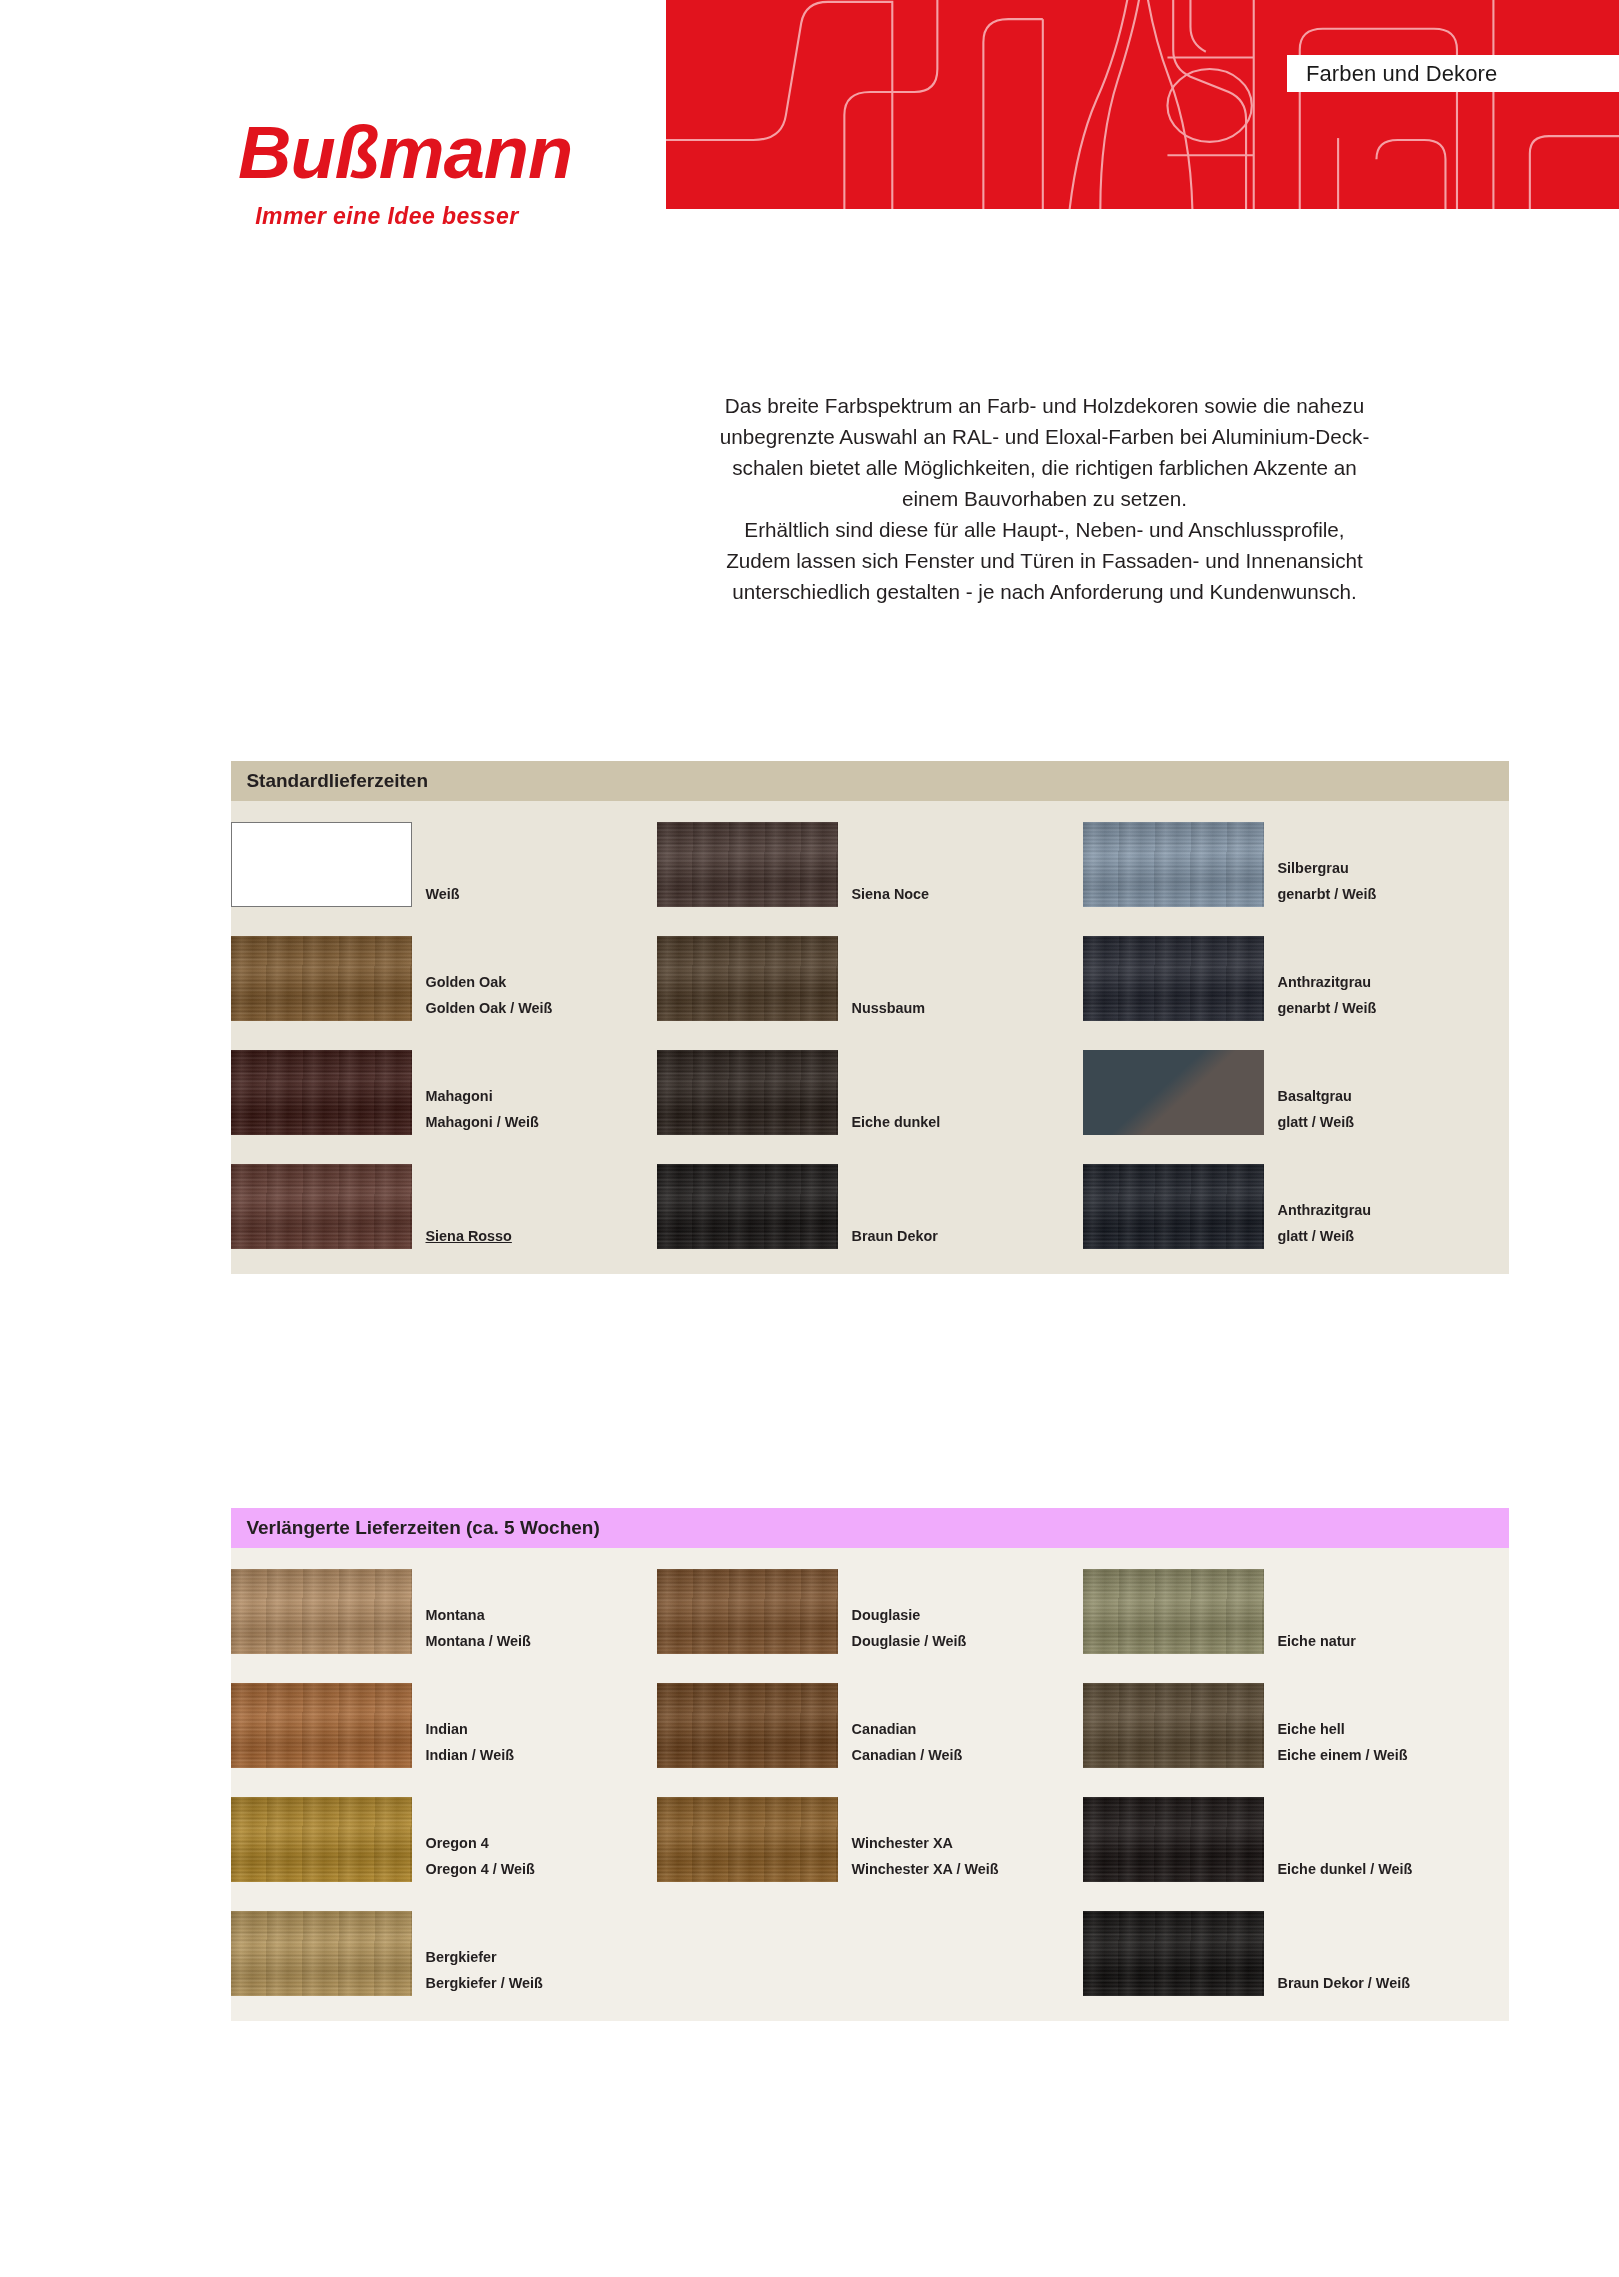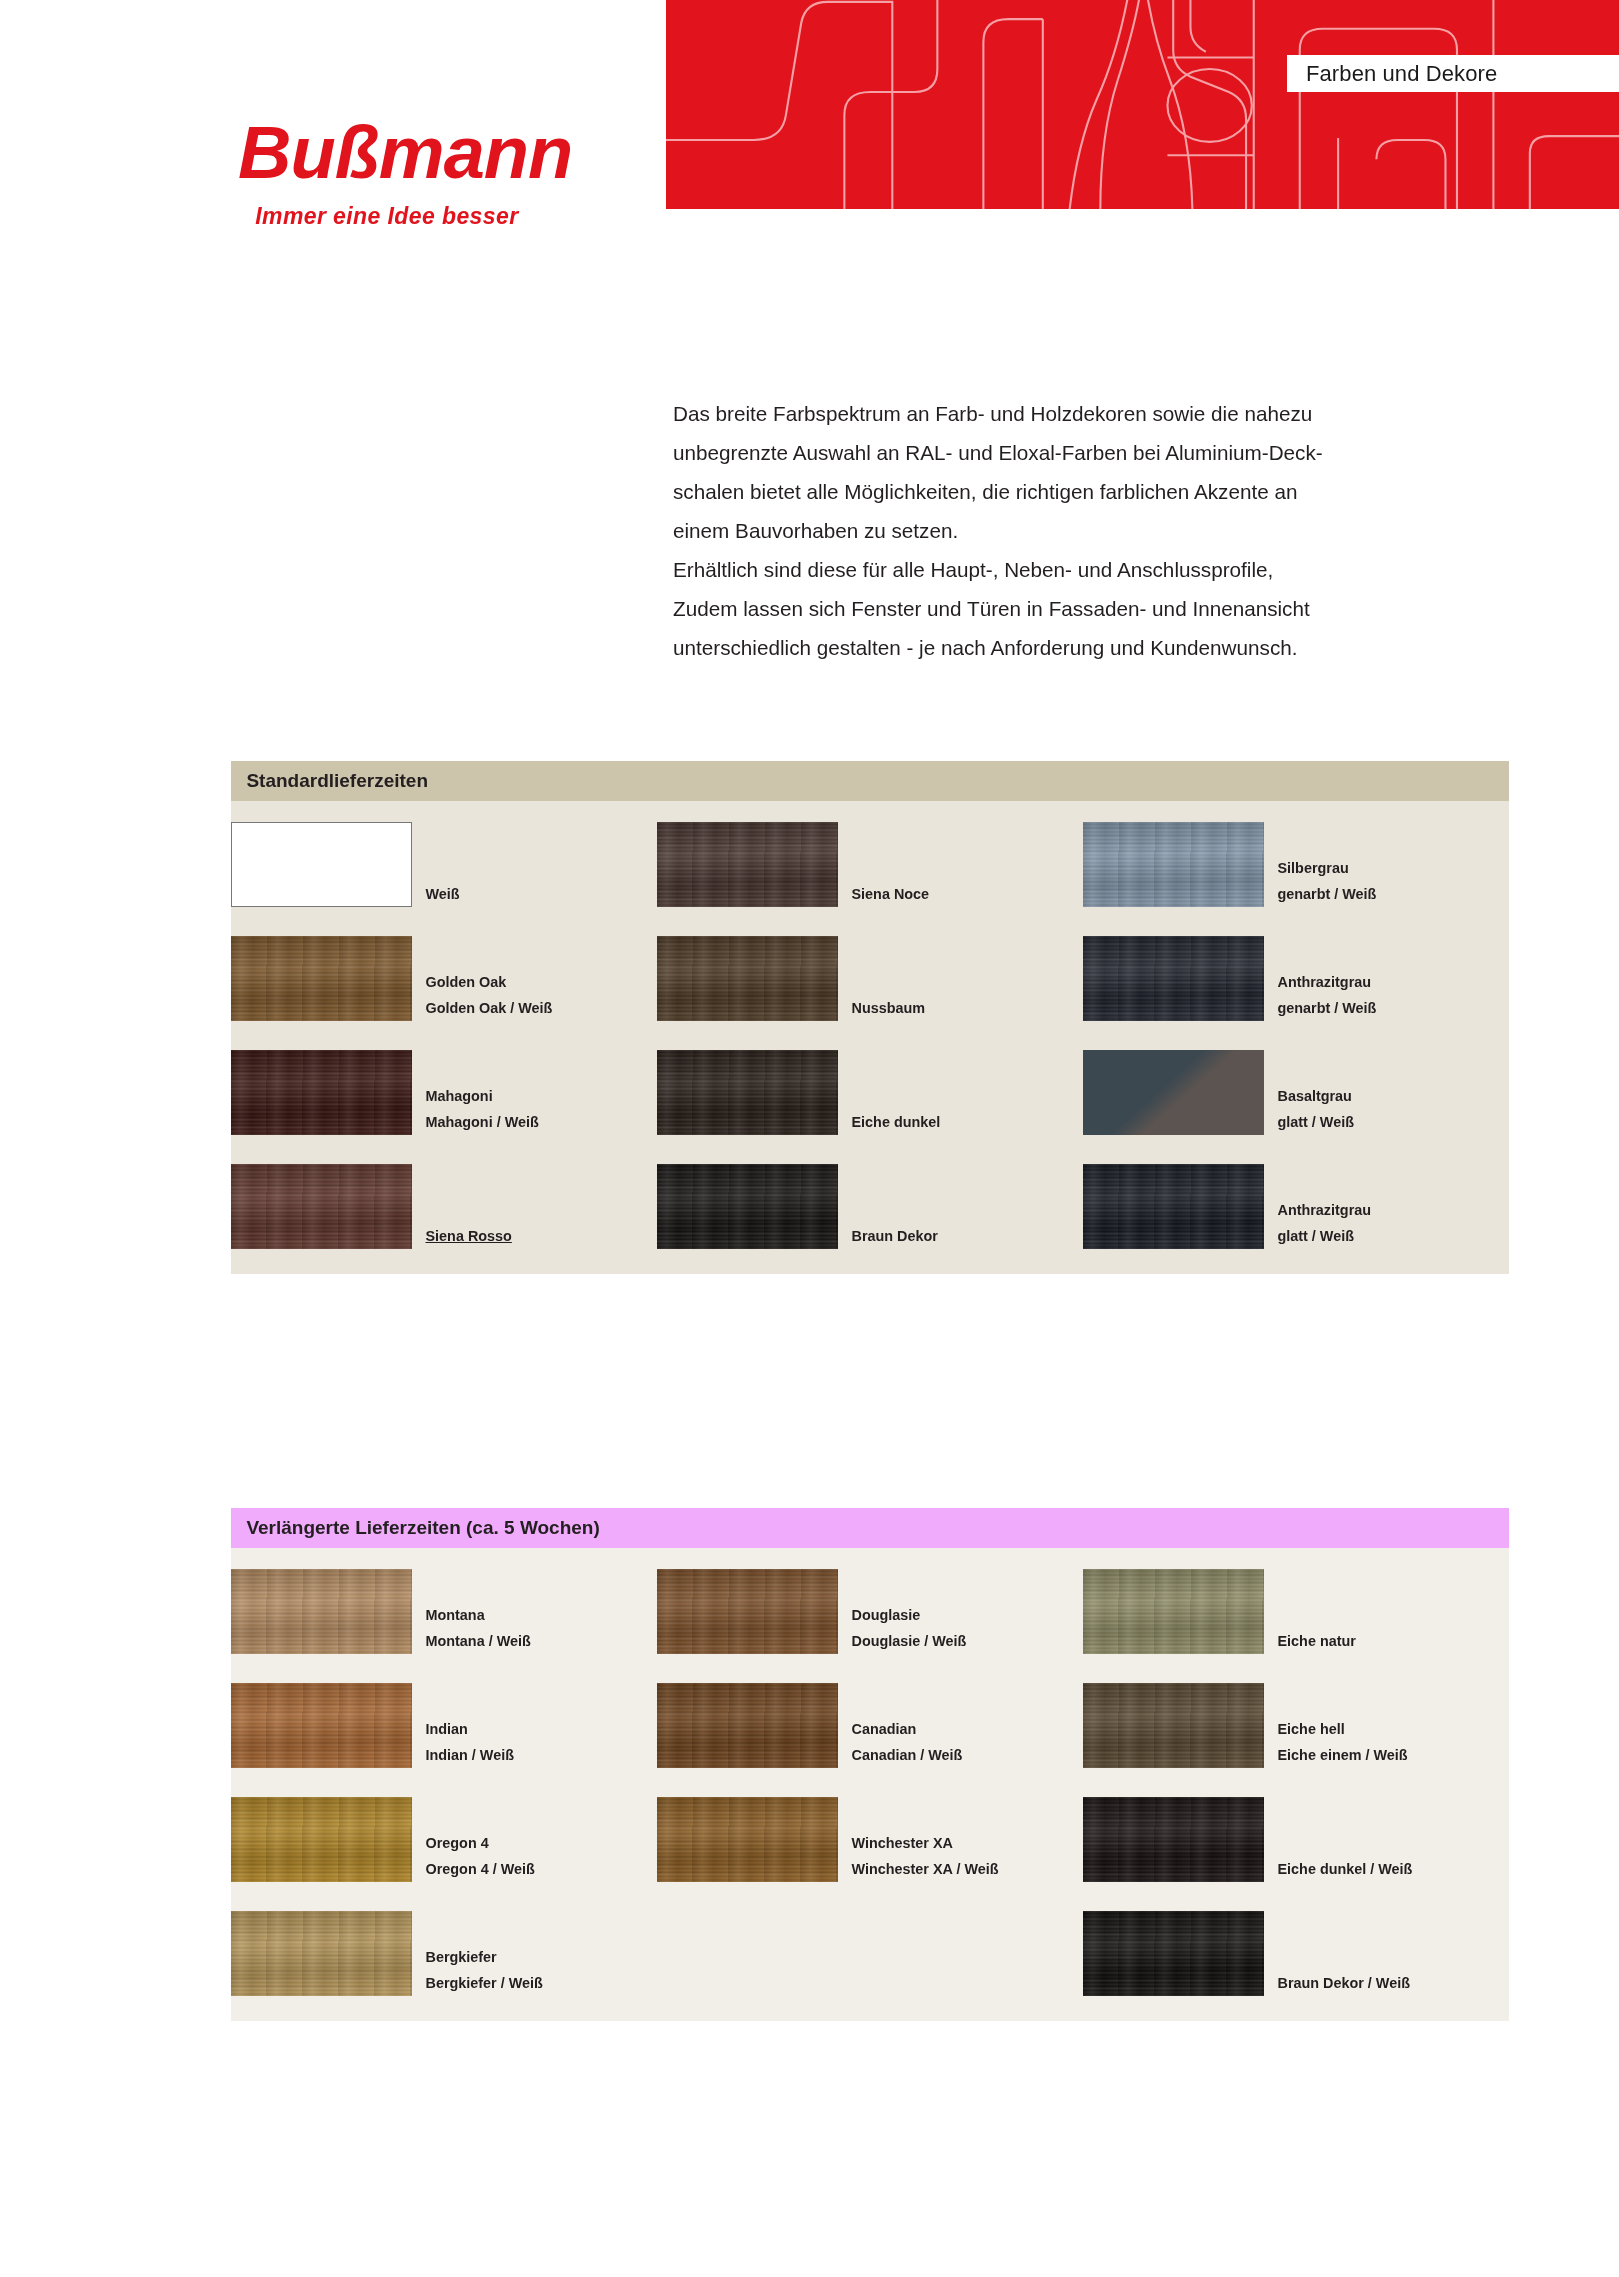--- a/index.html
+++ b/index.html
@@ -40,21 +40,21 @@
     letter-spacing:0.4px;
     font-family:Liberation Sans, sans-serif;
   }
 
   
   .intro{
     position:absolute;left:665px;top:390px;width:759px;
     font-size:20.7px;line-height:31px;color:#231f20;
     font-family:"Liberation Sans","DejaVu Sans",sans-serif;
   }
-  .intro p{margin:8px;}
+  .intro p{margin:0;text-align:center;}
 
   
   .section{position:absolute;left:231px;width:1278px;}
   .sec1{top:761px;}
   .sec2{top:1508px;}
   .sec-head{
     height:40px;display:flex;align-items:center;
     background:#cdc3ab;
   }
   .sec1 .sec-head{background:#cdc4ac;}

